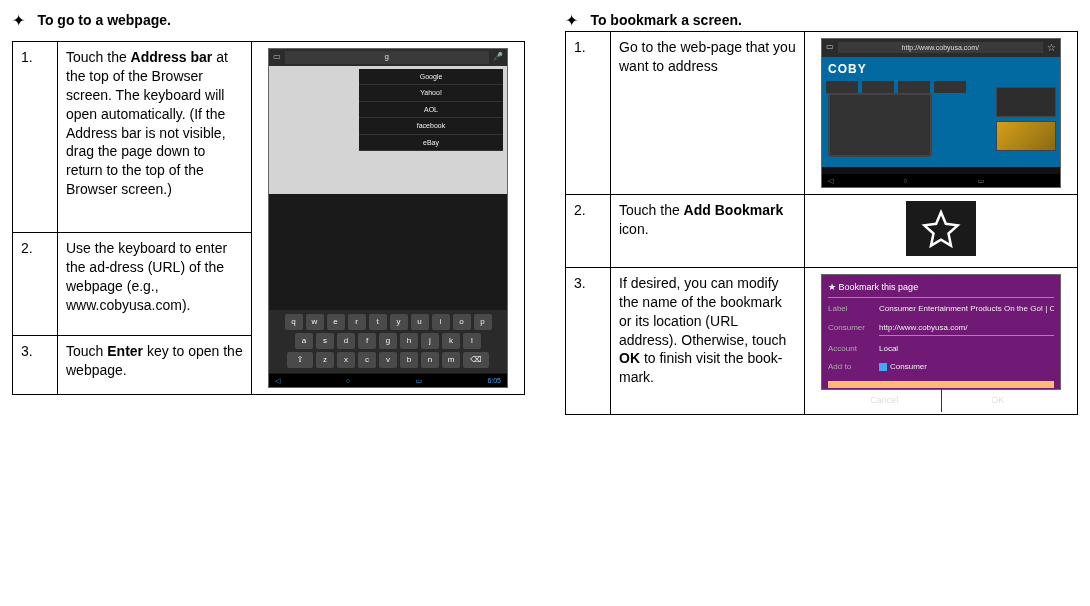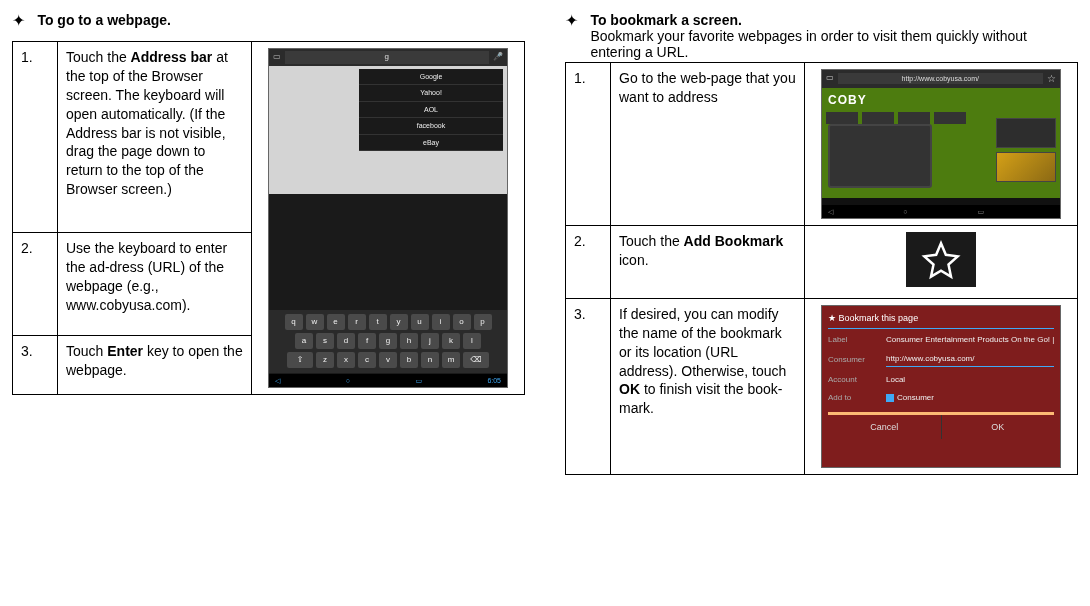--- a/index.html
+++ b/index.html
@@ -168,21 +168,21 @@
     flex: 1;
     padding: 1px 3px;
     font-size: 7px;
     color: #ddd;
   }
   .mc-star {
     color: #ccc;
     font-size: 10px;
   }
   .mc-body {
-    background: #4d7c0f;
+    background: #0369a1;
     height: 110px;
     position: relative;
     overflow: hidden;
   }
   .mc-logo {
     position: absolute;
     top: 4px;
     left: 6px;
     color: #fff;
     font-weight: bold;
@@ -246,40 +246,40 @@
     background: #1a1a1a;
     position: relative;
   }
   .star-icon-box svg {
     position: absolute;
     top: 50%; left: 50%;
     transform: translate(-50%, -50%);
   }
 
   .mock-dialog {
-    height: 163px;
-    background: #7f1d1d;
+    height: 116px;
+    background: #701a75;
     padding: 6px;
     box-sizing: border-box;
     font-size: 8px;
     color: #ccc;
     text-align: left;
   }
   .md-title {
     font-size: 9px;
     color: #fff;
     padding-bottom: 4px;
     border-bottom: 1px solid #3fa9f5;
     margin-bottom: 6px;
   }
   .md-row {
     display: flex;
     margin-bottom: 8px;
-    align-items: center;
-    gap: 16px;
+    align-items: flex-start;
+    gap: 9px;
   }
   .md-row .lbl {
     width: 42px;
     color: #aaa;
     font-size: 8px;
   }
   .md-row .val {
     flex: 1;
     font-size: 8px;
     color: #eee;
@@ -293,21 +293,21 @@
   .md-row .bm-icon {
     display: inline-block;
     width: 8px;
     height: 8px;
     background: #3fa9f5;
     margin-right: 3px;
     vertical-align: middle;
   }
   .md-btns {
     display: flex;
-    border-top: 3px solid #fdba74;
+    border-top: 7px solid #fdba74;
     margin-top: 6px;
   }
   .md-btns div {
     flex: 1;
     text-align: center;
     padding: 6px 0;
     font-size: 9px;
     color: #ddd;
   }
   .md-btns div:first-child {
@@ -410,21 +410,20 @@
       </tr>
     </tbody>
       </table>
   </div>
 
   <div class="col">
     <div class="heading" style="margin-bottom:2px;">
       <span class="cross-icon">✦</span>
       <div>
         <span class="text"><span class="bold">To bookmark a screen</span>.</span><br>
-        <span>Bookmark your favorite webpages in order to visit them quickly without entering a URL.</span>
       </div>
     </div>
 
     <table class="steps">
       <tbody>
           <tr>
         <td class="num">1.</td>
         <td>Go to the web-page that you want to address</td>
         <td class="image-cell">
           <div class="mock mock-coby">

